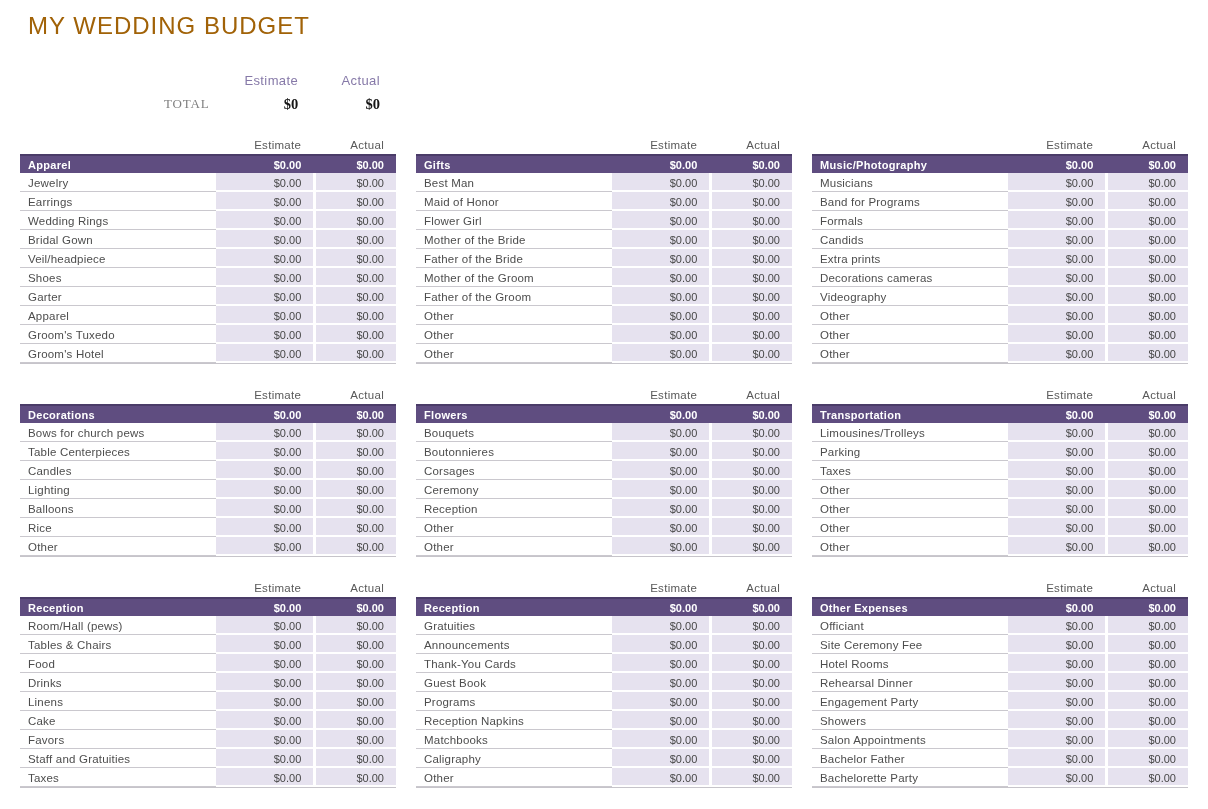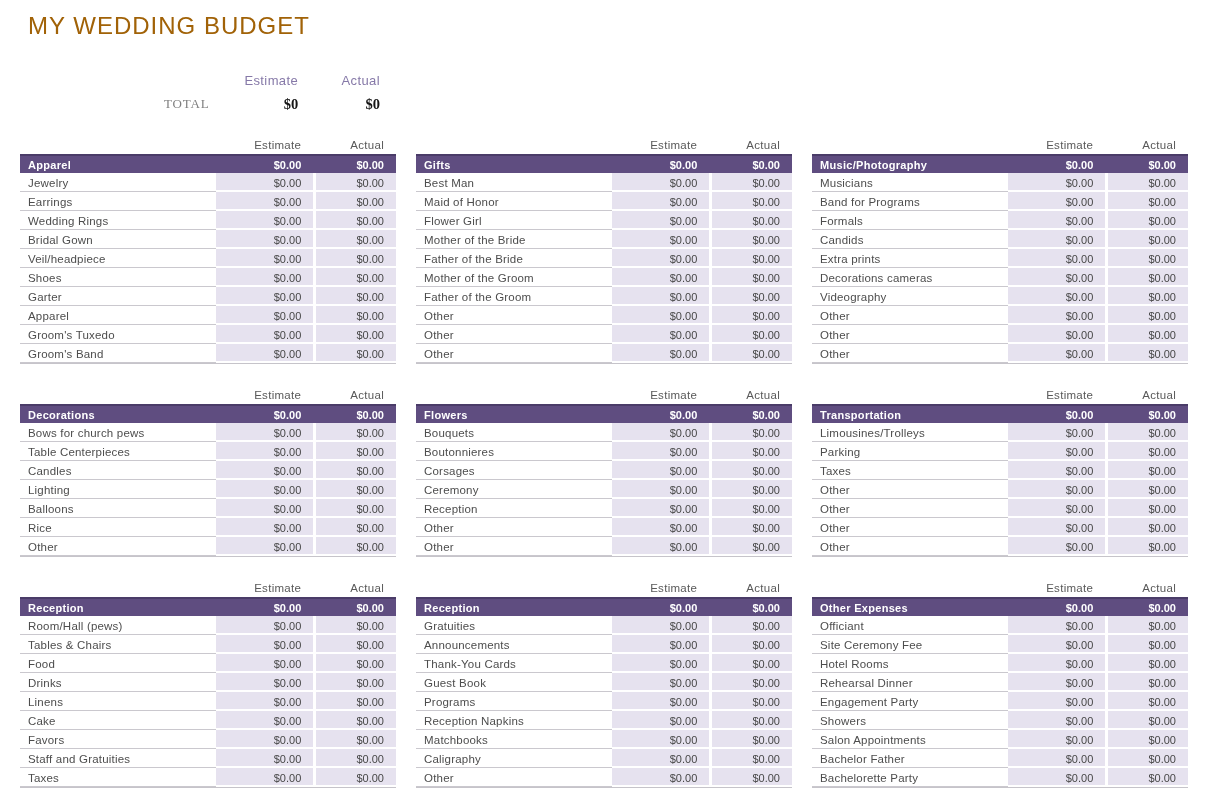--- a/index.html
+++ b/index.html
@@ -140,21 +140,21 @@
       <div class="cell-name">Apparel</div>
       <div class="cell-val est">$0.00</div>
       <div class="cell-val act">$0.00</div>
     </div>
     <div class="grid3 row">
       <div class="cell-name">Groom's Tuxedo</div>
       <div class="cell-val est">$0.00</div>
       <div class="cell-val act">$0.00</div>
     </div>
     <div class="grid3 row">
-      <div class="cell-name">Groom's Band</div>
+      <div class="cell-name">Groom's Hotel</div>
       <div class="cell-val est">$0.00</div>
       <div class="cell-val act">$0.00</div>
     </div>
     </div>
     </div>
     <div class="section">
     <div class="grid3 col-labels">
       <div></div>
       <div class="col-label">Estimate</div>
       <div class="col-label">Actual</div>

